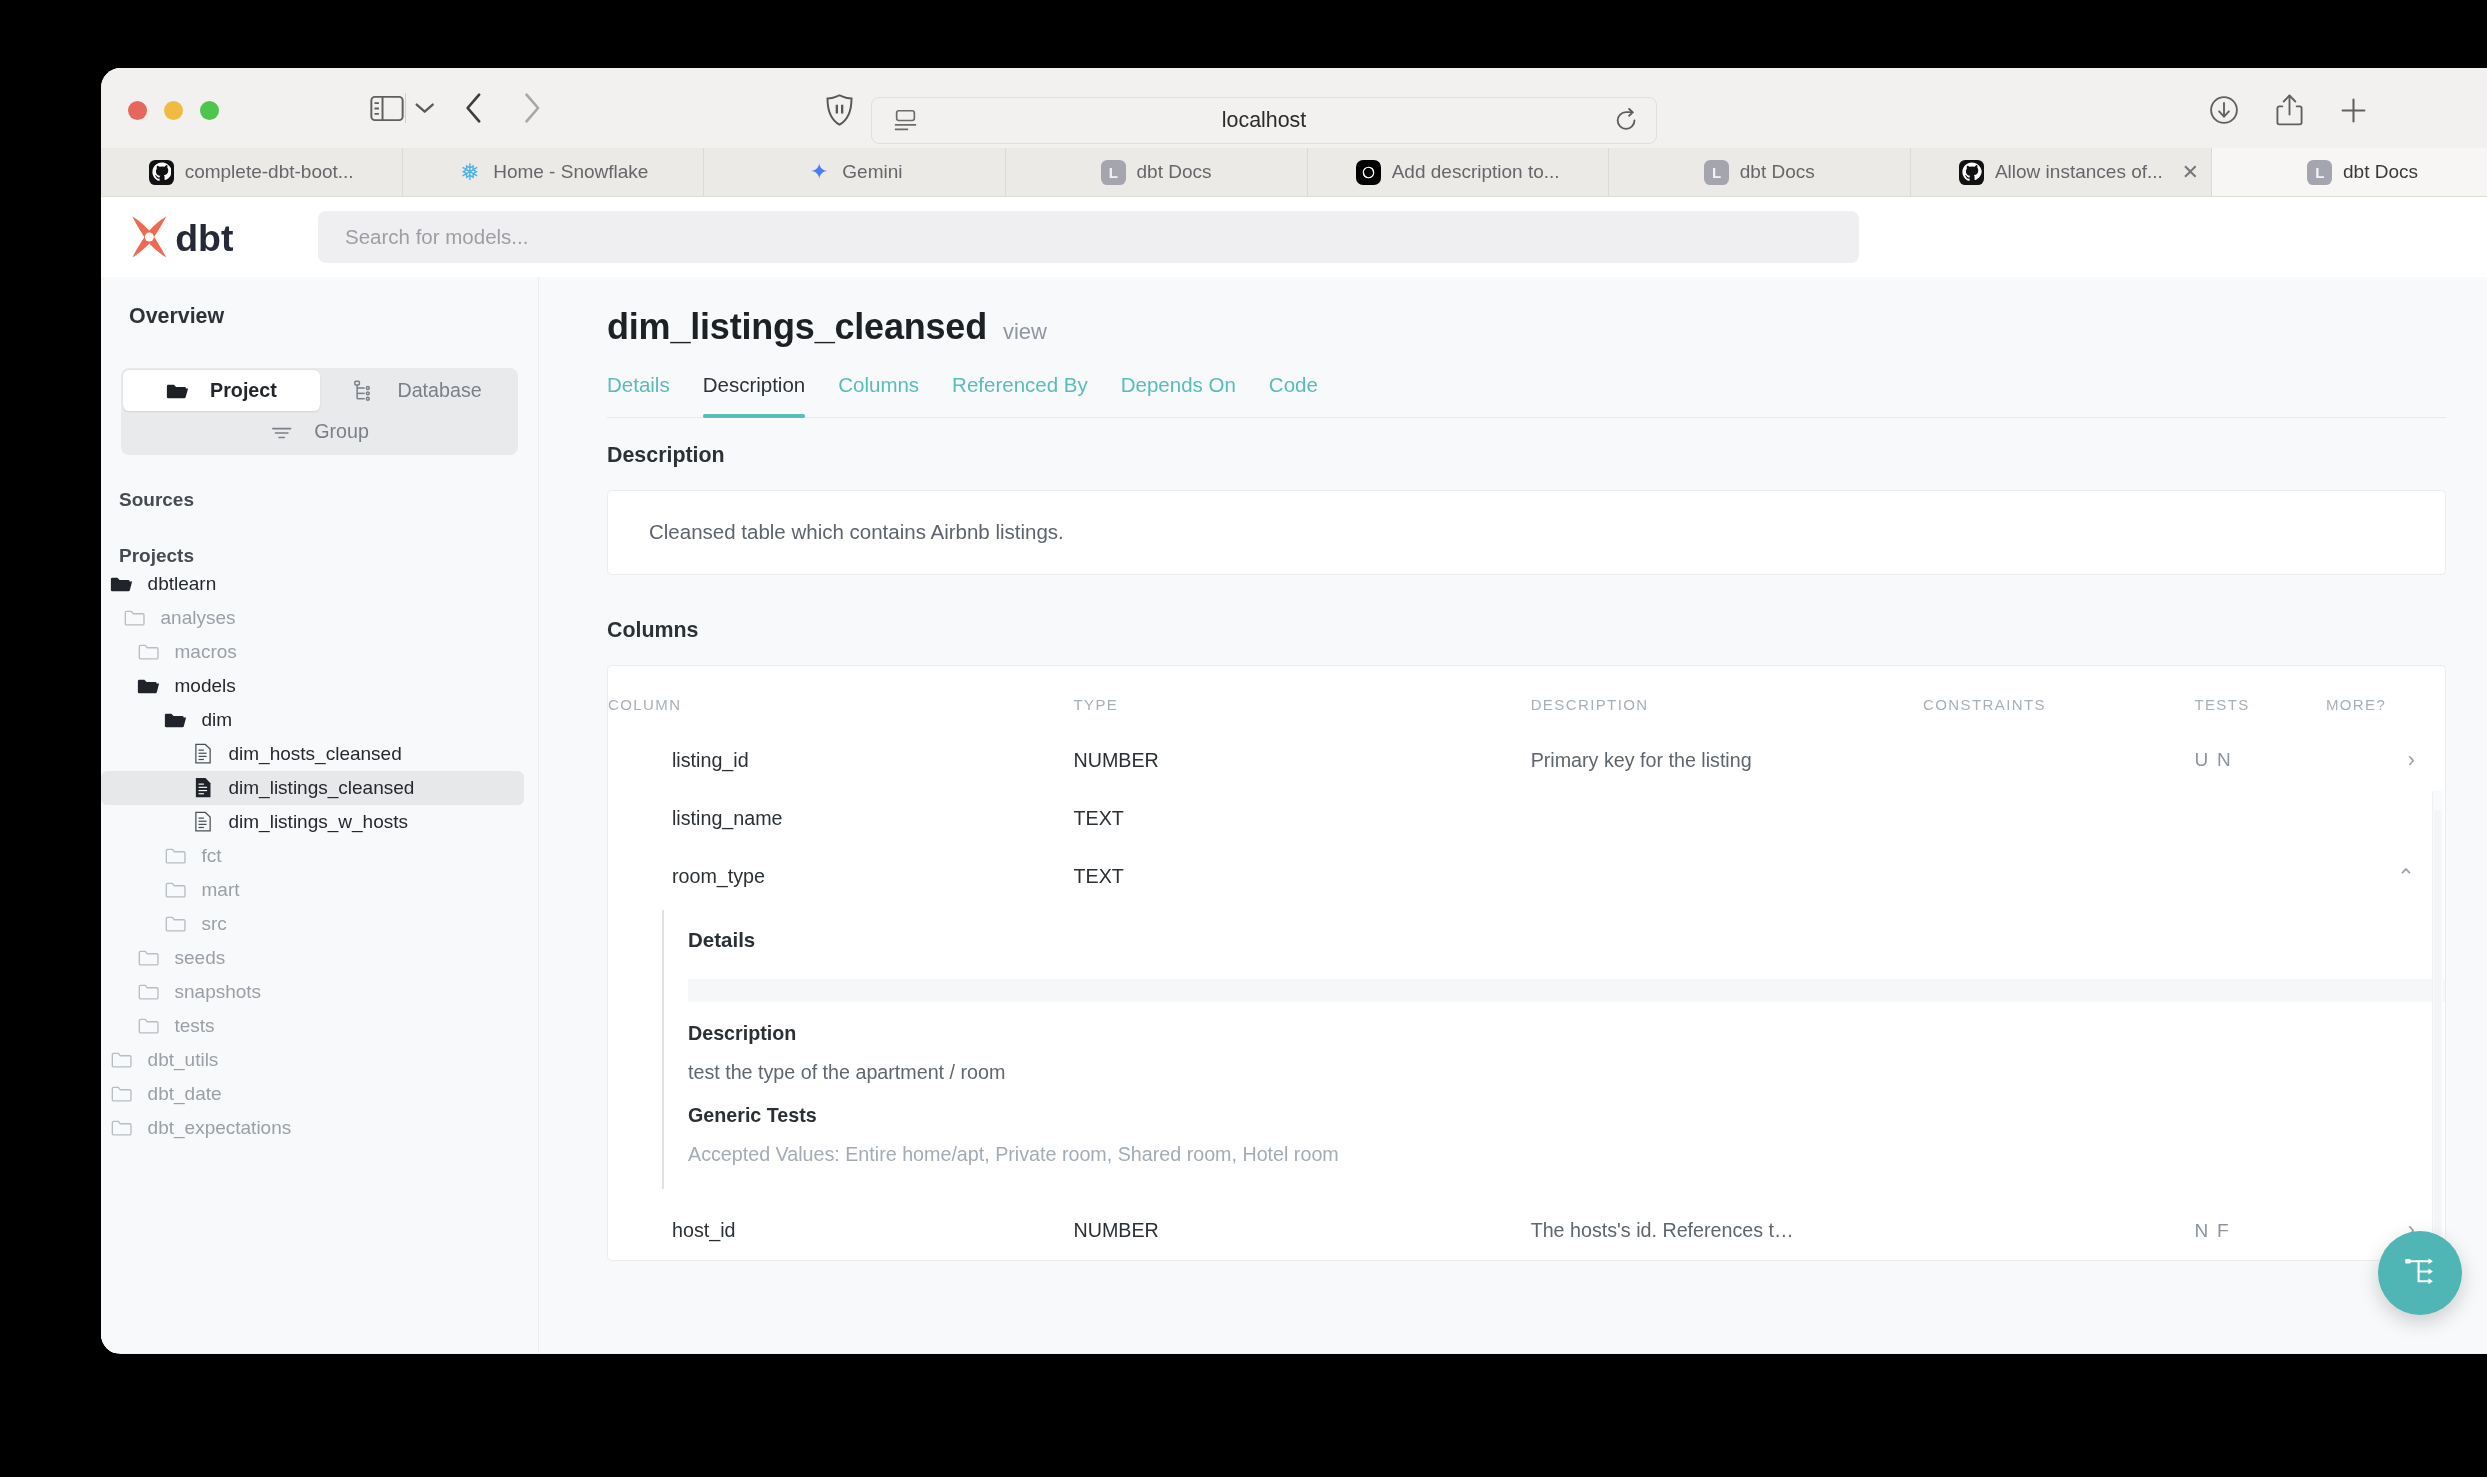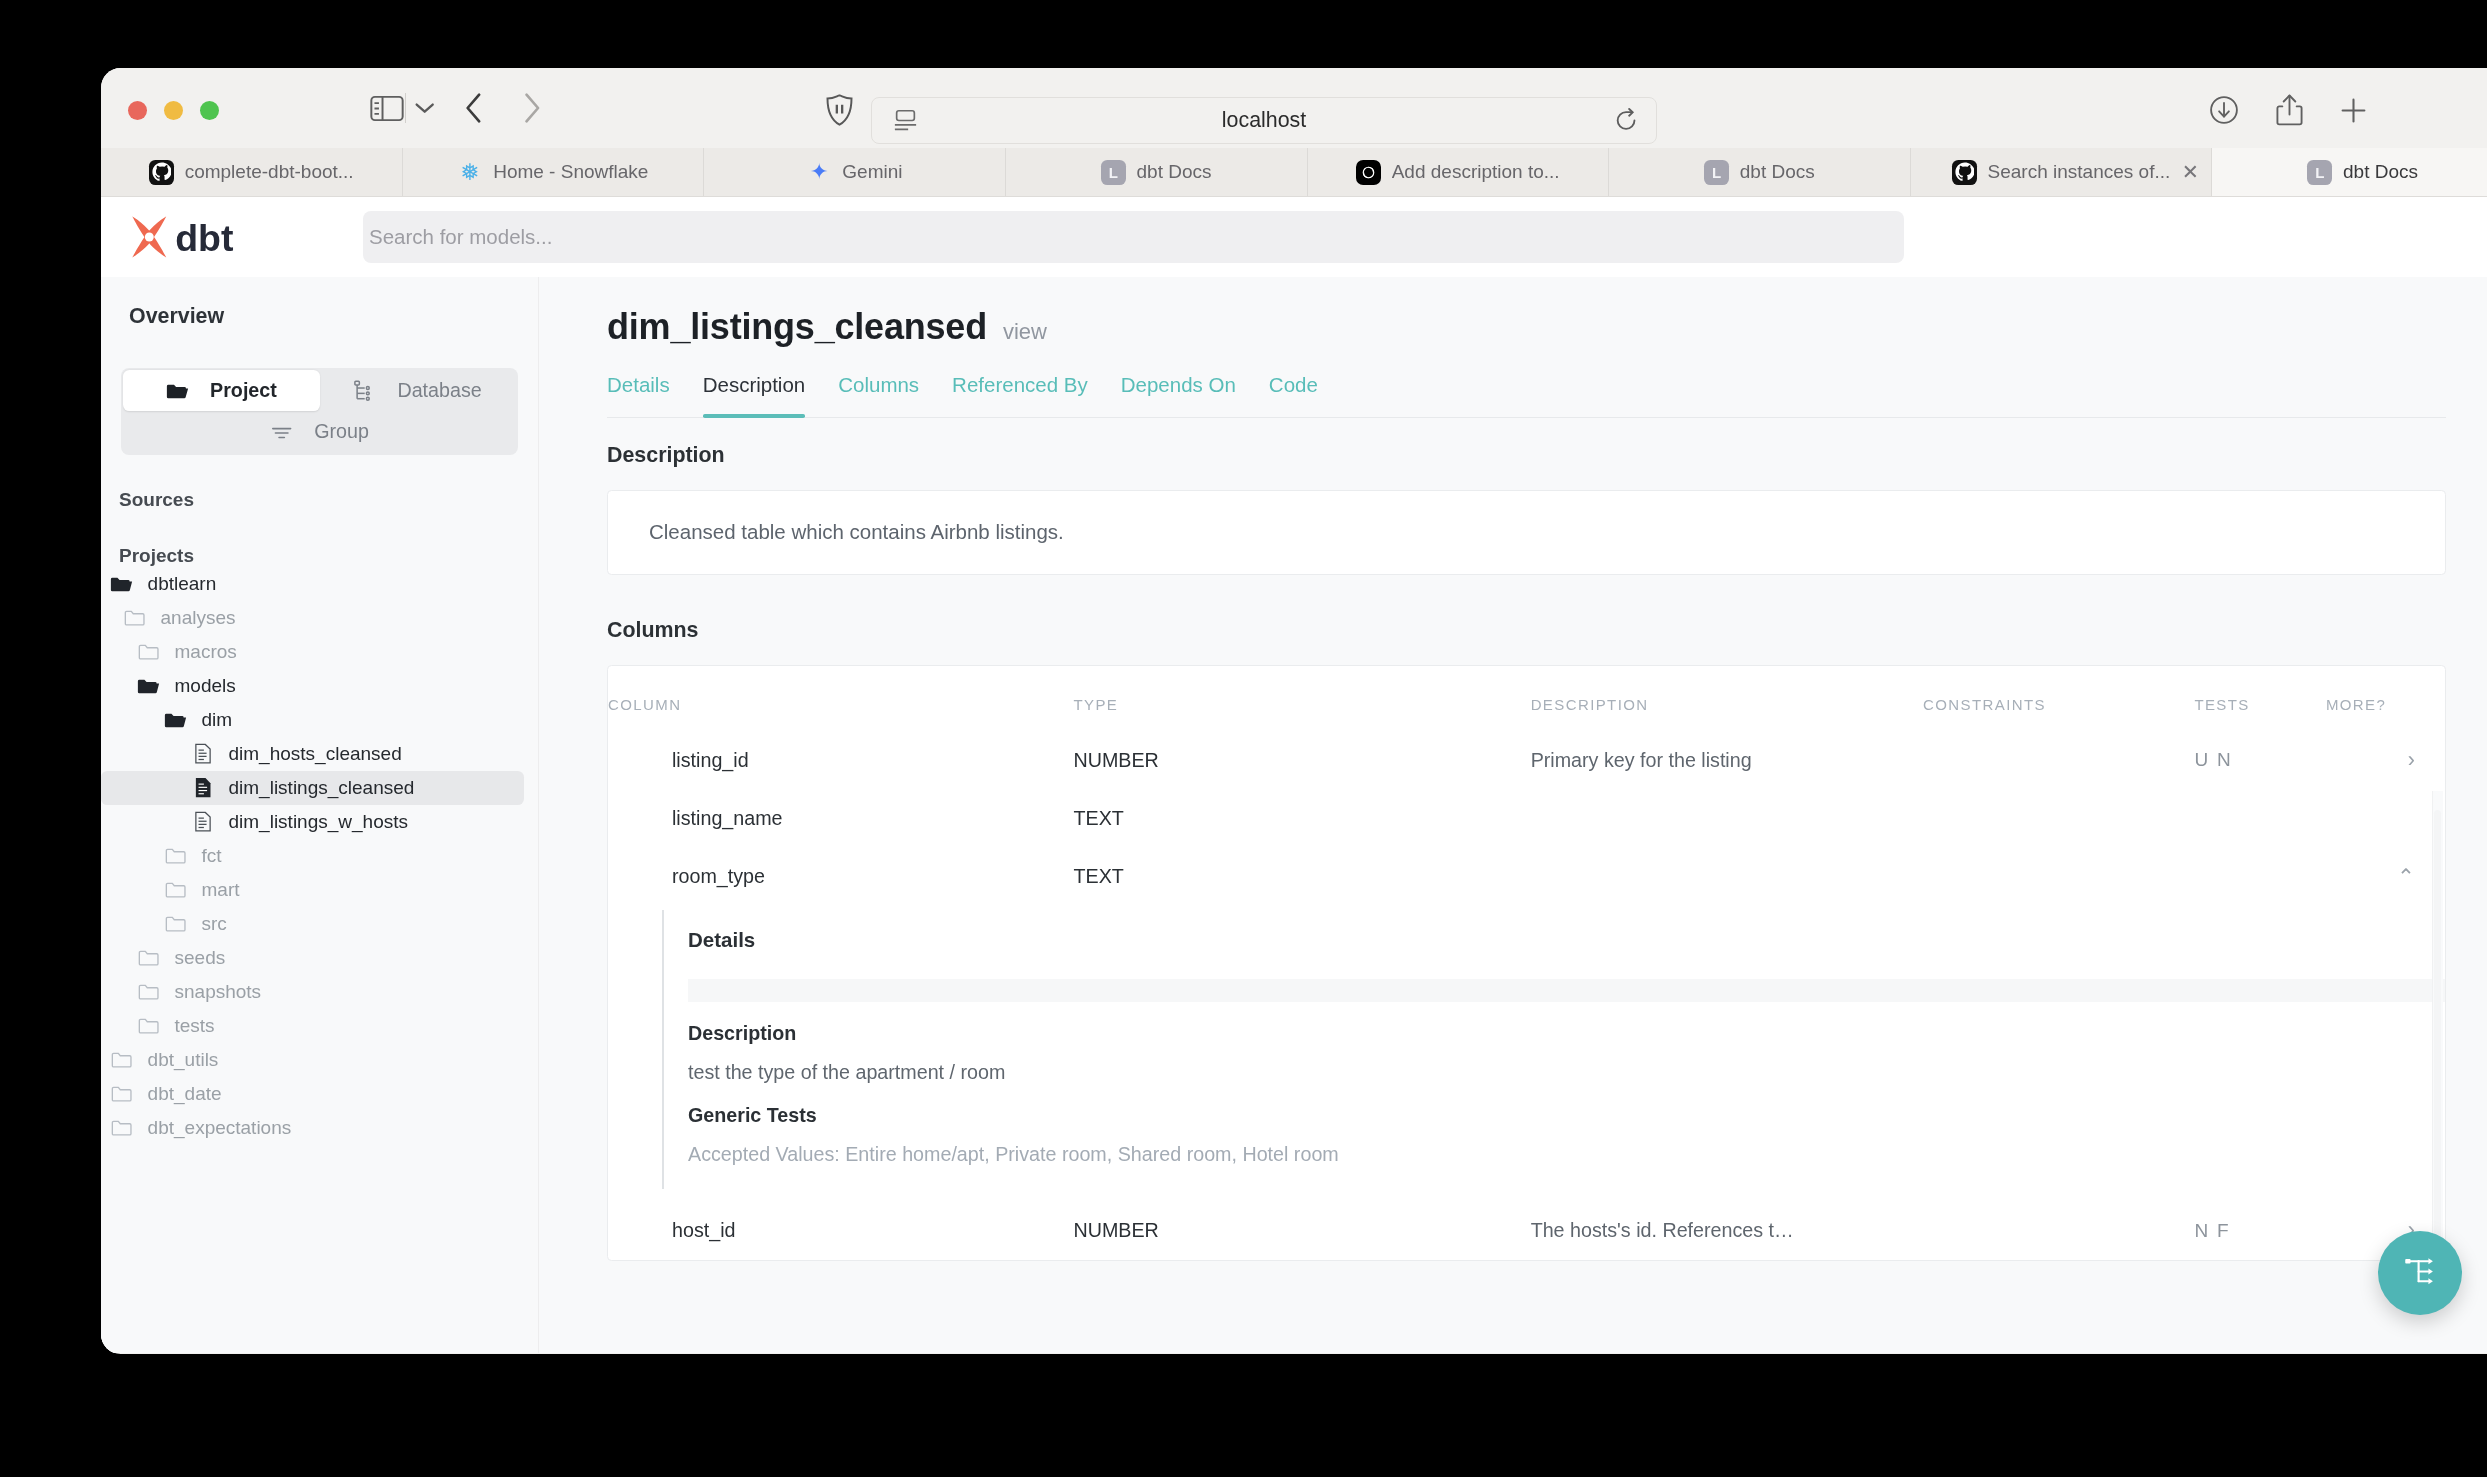--- a/index.html
+++ b/index.html
@@ -112,26 +112,26 @@
     overflow: hidden;
   }
   #dbt-header {
     height: 80px;
     background: #fff;
     display: flex; align-items: center;
     flex: 0 0 auto;
   }
   #dbt-logo { margin-left: 26px; width: 132px; height: 54px; display: flex; align-items: center; }
   #model-search {
-    margin-left: 104px;
+    margin-left: 59px;
     width: 1541px; height: 52px;
     background: #efeff1;
     border-radius: 8px;
     display: flex; align-items: center;
-    padding-left: 6px;
+    padding-left: 27px;
     font-size: 20.5px;
   }
   #model-search .ph { color: #9d9da3; }
 
   #body-split { display: flex; flex: 1 1 auto; min-height: 0; }
 
   
   #sidebar {
     width: 438px;
     flex: 0 0 438px;
@@ -440,21 +440,21 @@
       <div class="tab">
         <span class="fav-dbtdocs">L</span>
         <span class="label">dbt Docs</span>
       </div>
       <div class="tab has-close">
         <span class="fav-gh">
           <svg width="19.7" height="19.7" viewBox="0 0 24 24" fill="#fff">
             <path d="M12 .5C5.6.5.5 5.7.5 12.1c0 5.1 3.3 9.4 7.9 10.9.6.1.8-.2.8-.6v-2.2c-3.2.7-3.9-1.5-3.9-1.5-.5-1.3-1.3-1.7-1.3-1.7-1-.7.1-.7.1-.7 1.2.1 1.8 1.2 1.8 1.2 1 1.8 2.7 1.3 3.4 1 .1-.8.4-1.3.8-1.6-2.6-.3-5.3-1.3-5.3-5.9 0-1.3.5-2.4 1.2-3.2-.1-.3-.5-1.5.1-3.1 0 0 1-.3 3.3 1.2a11.5 11.5 0 0 1 6 0C17.5 3.4 18.5 3.7 18.5 3.7c.6 1.6.2 2.8.1 3.1.8.8 1.2 1.9 1.2 3.2 0 4.6-2.7 5.6-5.3 5.9.4.4.8 1.1.8 2.2v3.3c0 .4.2.7.8.6 4.6-1.5 7.9-5.8 7.9-10.9C23.5 5.7 18.4.5 12 .5z"></path>
           </svg>
         </span>
-        <span class="label">Search instances of...</span>
+        <span class="label">Allow instances of...</span>
         <span class="closebtn">✕</span>
       </div>
       <div class="tab active">
         <span class="fav-dbtdocs">L</span>
         <span class="label">dbt Docs</span>
       </div>
     </div>
 
   <div id="page">
 

